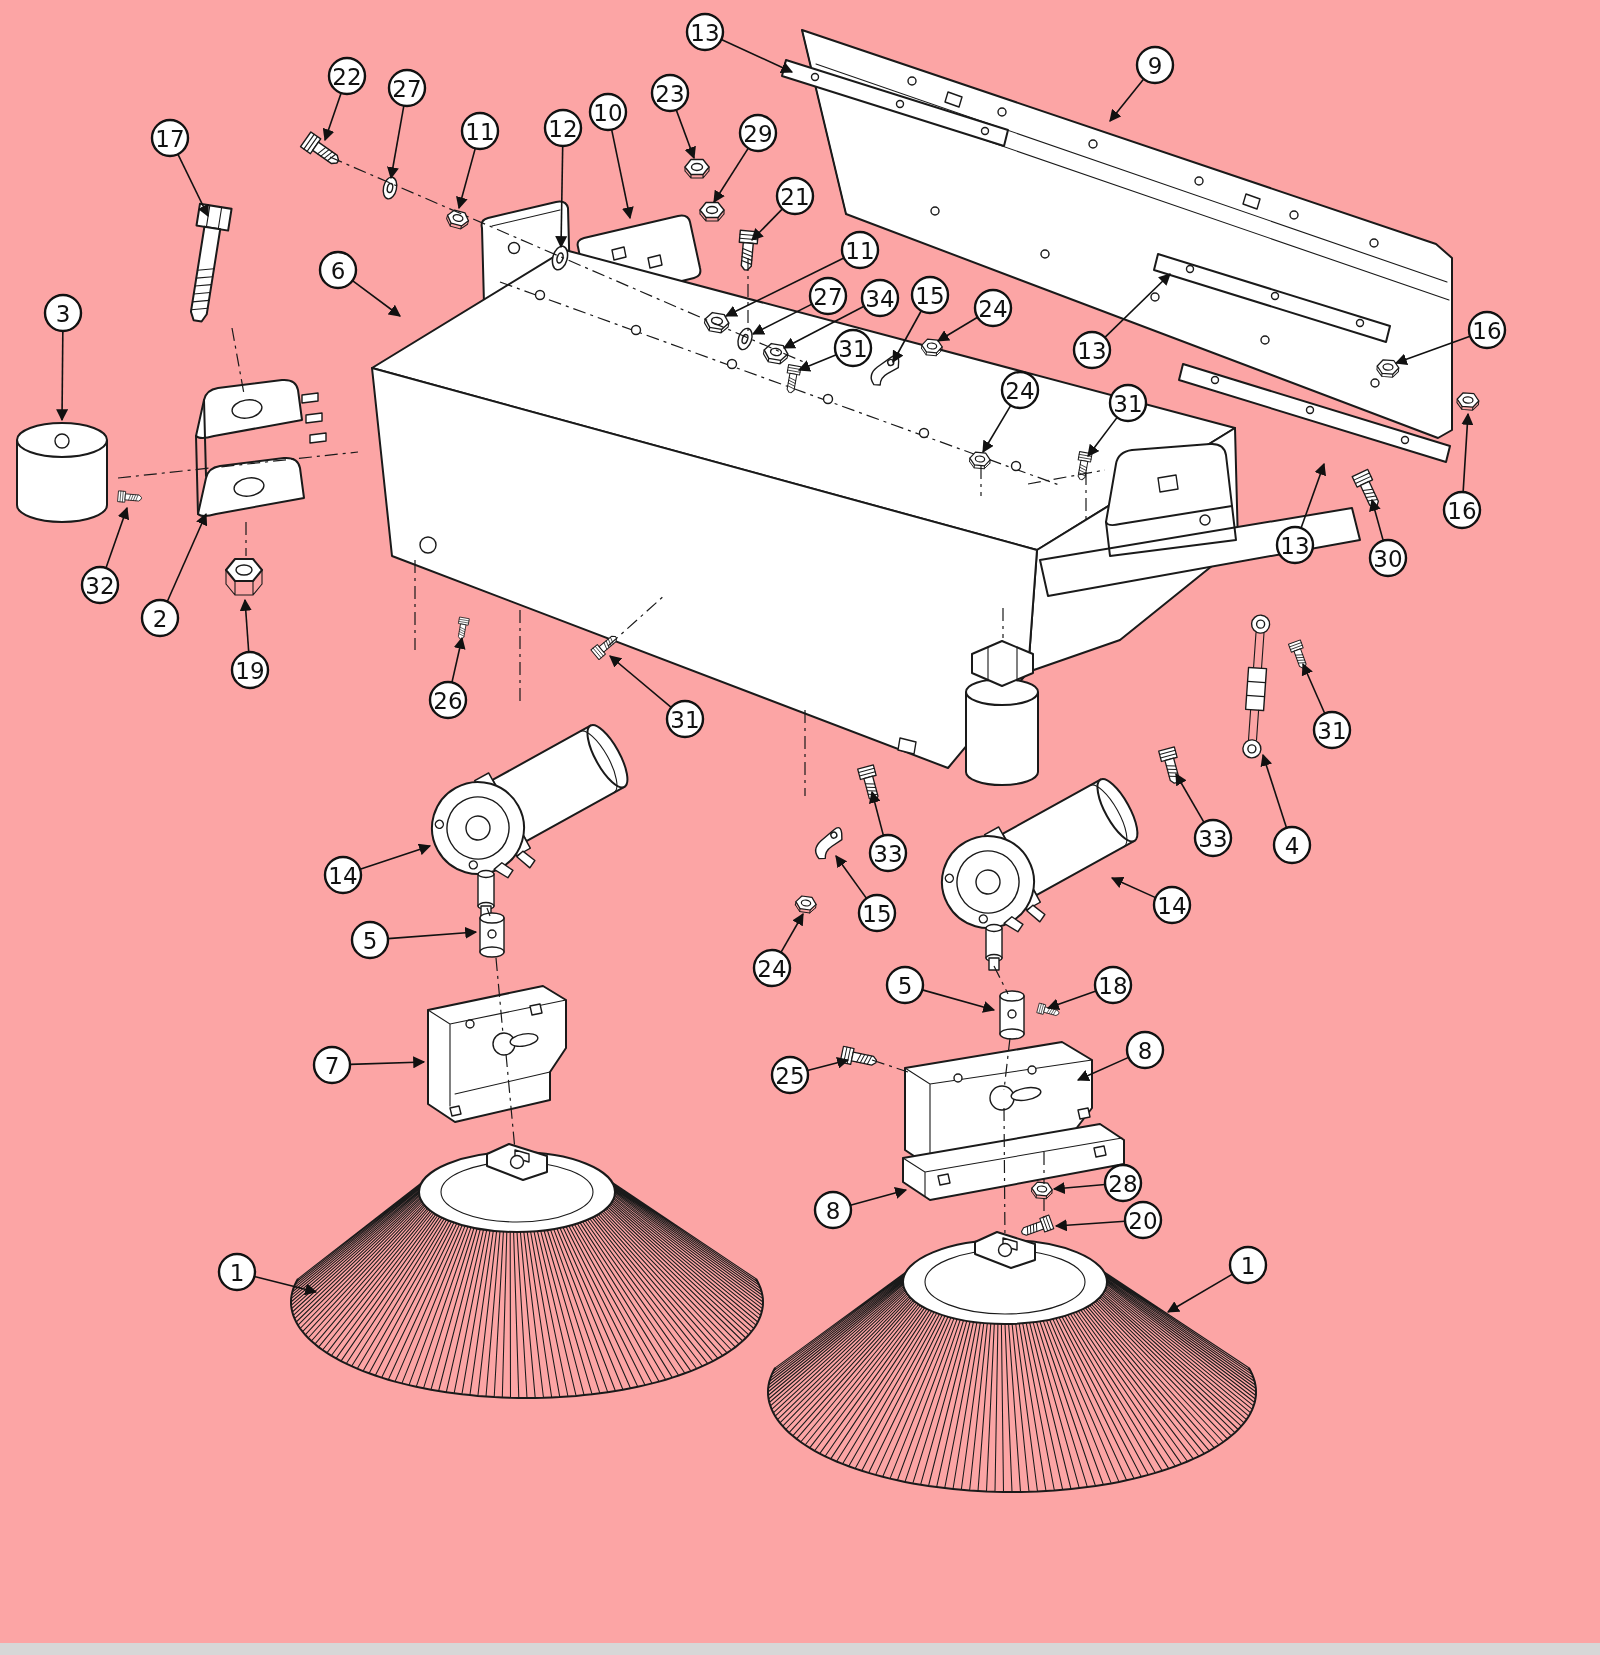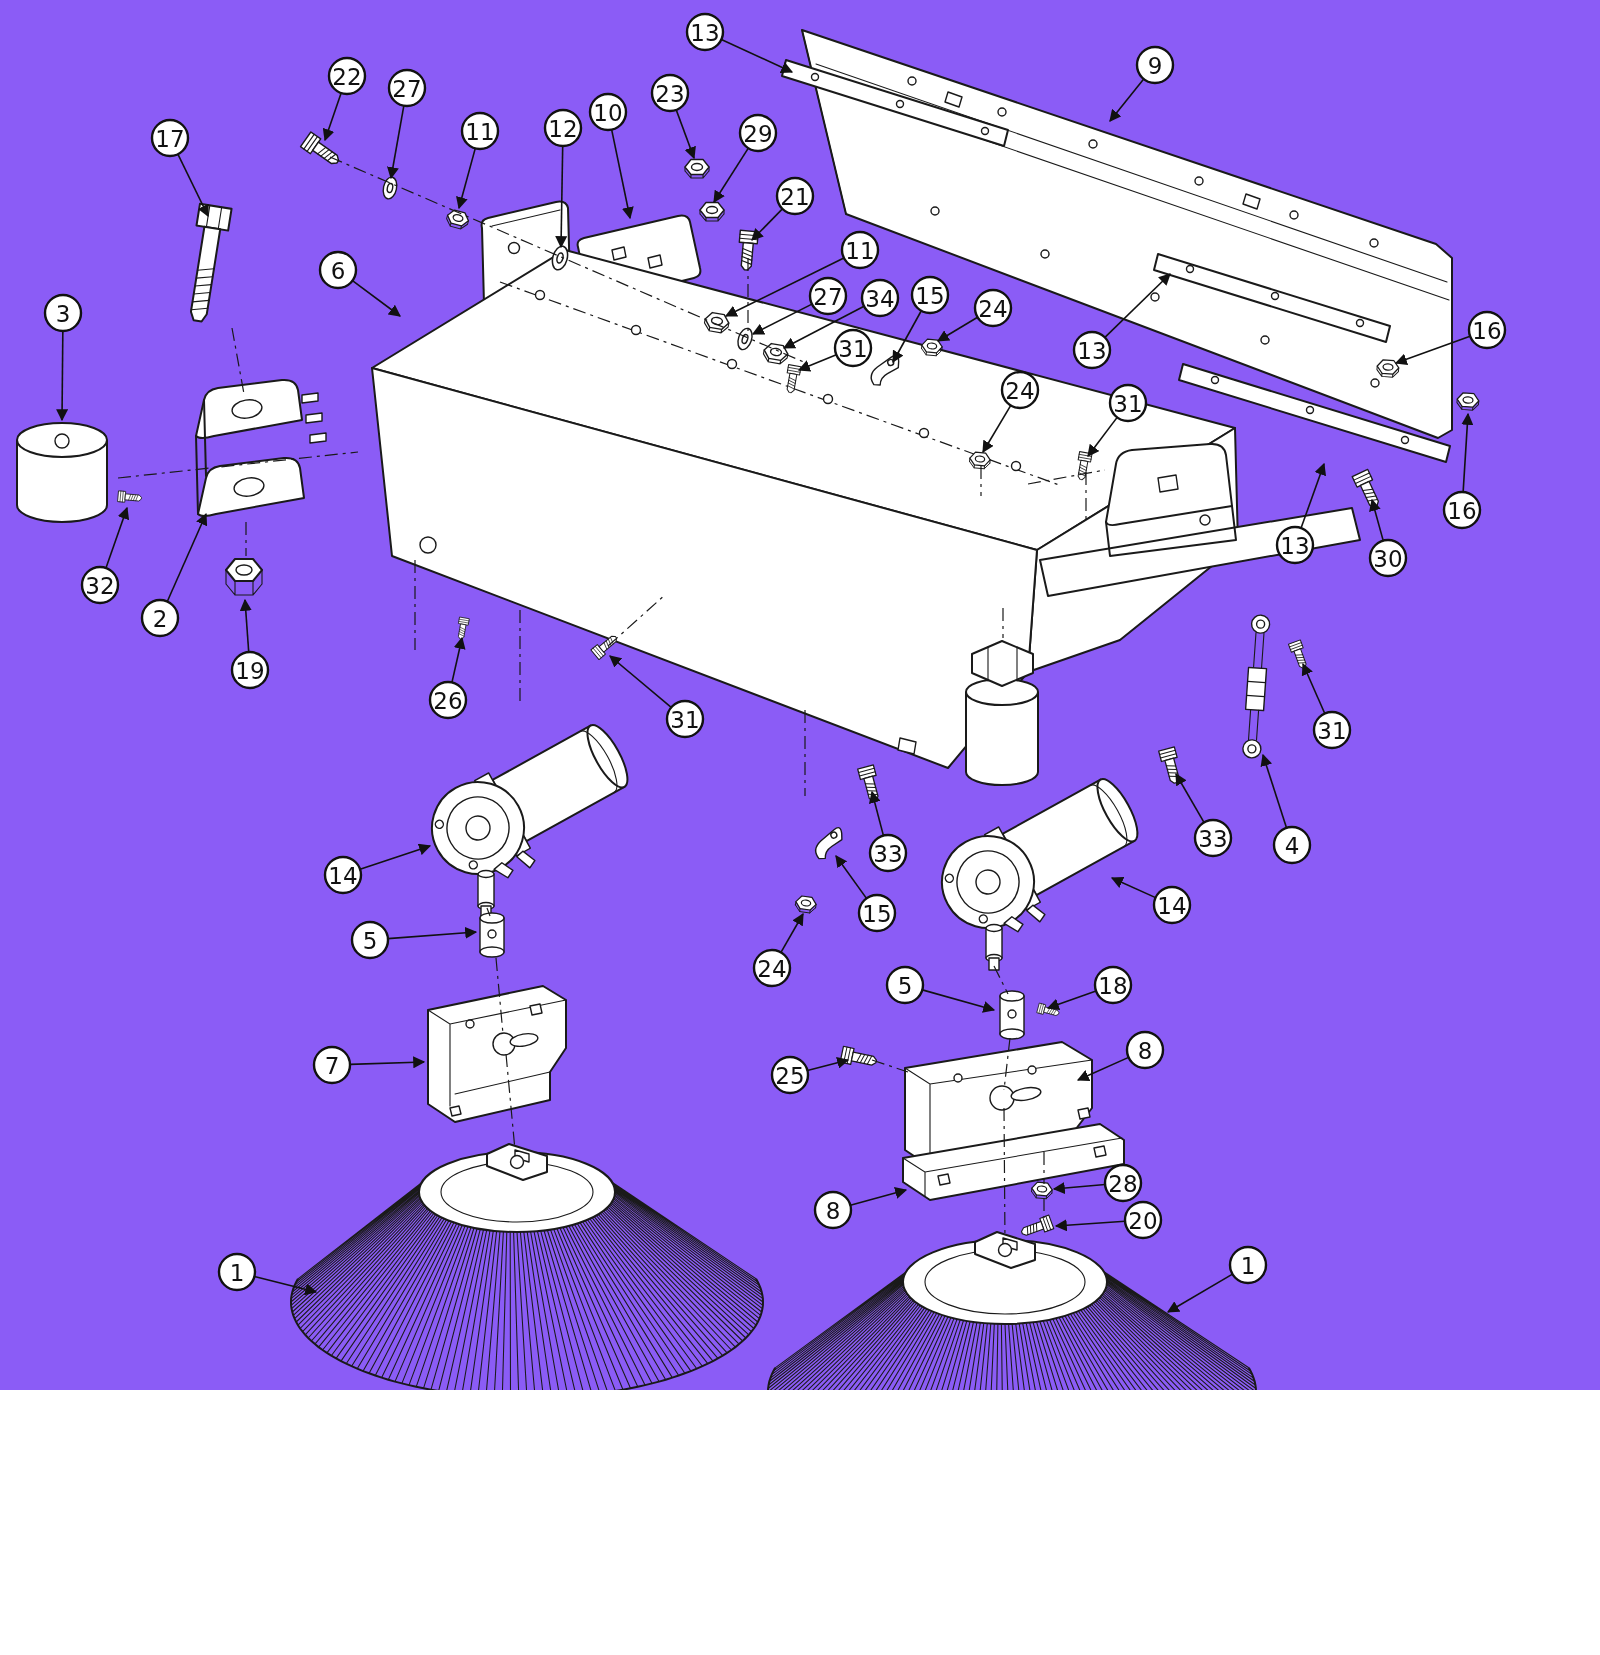--- a/index.html
+++ b/index.html
@@ -1,16 +1,16 @@
 <!DOCTYPE html>
 <html><head>
 <meta charset="utf-8">
 <style>
   html,body{margin:0;padding:0;background:#fff;}
-  .canvas{position:relative;width:1600px;height:1390px;background:#8b5cf6;overflow:hidden;
+  .canvas{position:relative;width:1600px;height:1655px;background:#fca5a5;overflow:hidden;
           font-family:"DejaVu Sans",sans-serif;}
   svg{display:block;}
   .s2{fill:none;stroke:#1a1a1a;stroke-width:2;stroke-linejoin:round;stroke-linecap:round;}
   .f2{fill:#ffffff;stroke:#1a1a1a;stroke-width:2;stroke-linejoin:round;}
   .f1{fill:#ffffff;stroke:#1a1a1a;stroke-width:1.4;stroke-linejoin:round;}
   .t{fill:none;stroke:#1a1a1a;stroke-width:1.1;stroke-linecap:round;}
   .dash{fill:none;stroke:#1a1a1a;stroke-width:1.2;stroke-dasharray:13 5 3 5;}
   .bristles{fill:none;stroke:#1a1a1a;stroke-width:1.05;}
   .rim{fill:none;stroke:#1a1a1a;stroke-width:2;}
   .leader{stroke:#111;stroke-width:1.6;fill:none;marker-end:url(#arrow);}

